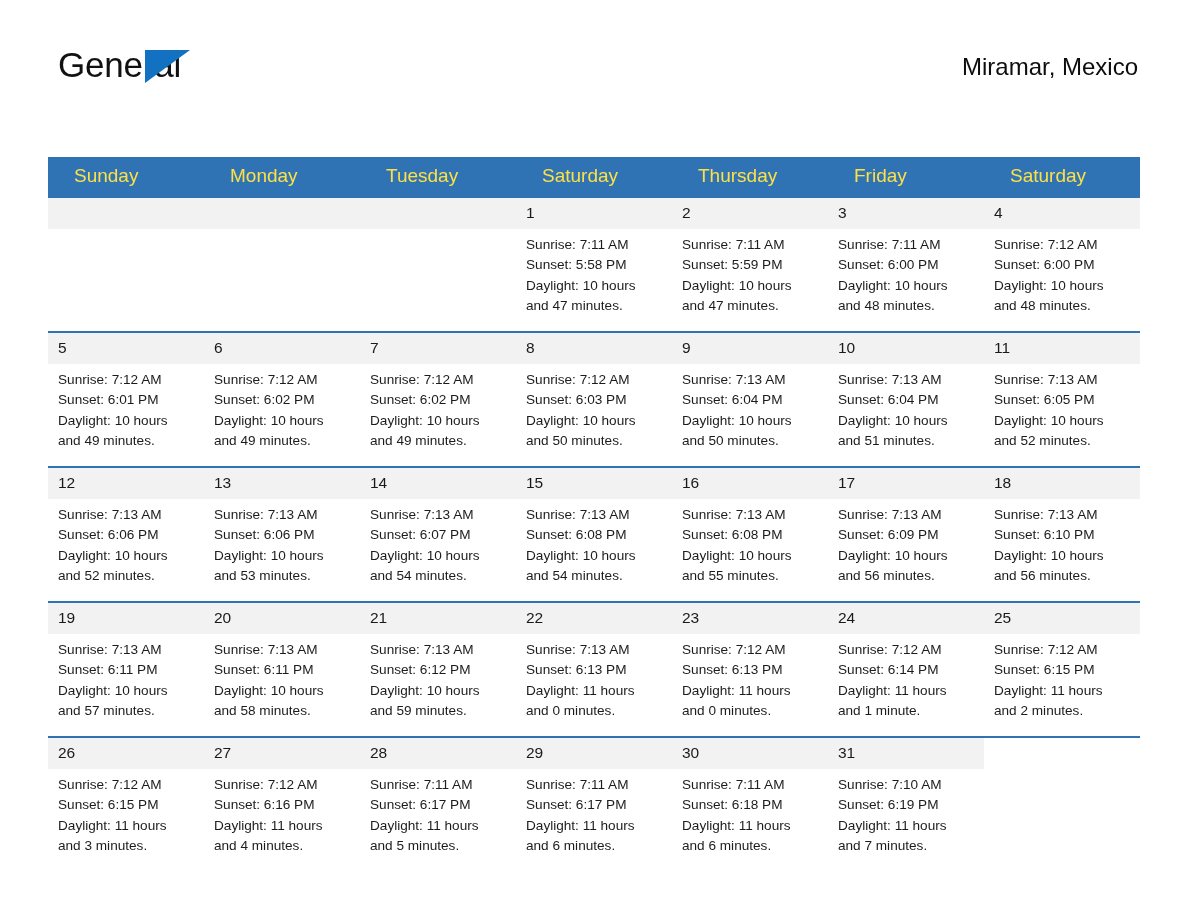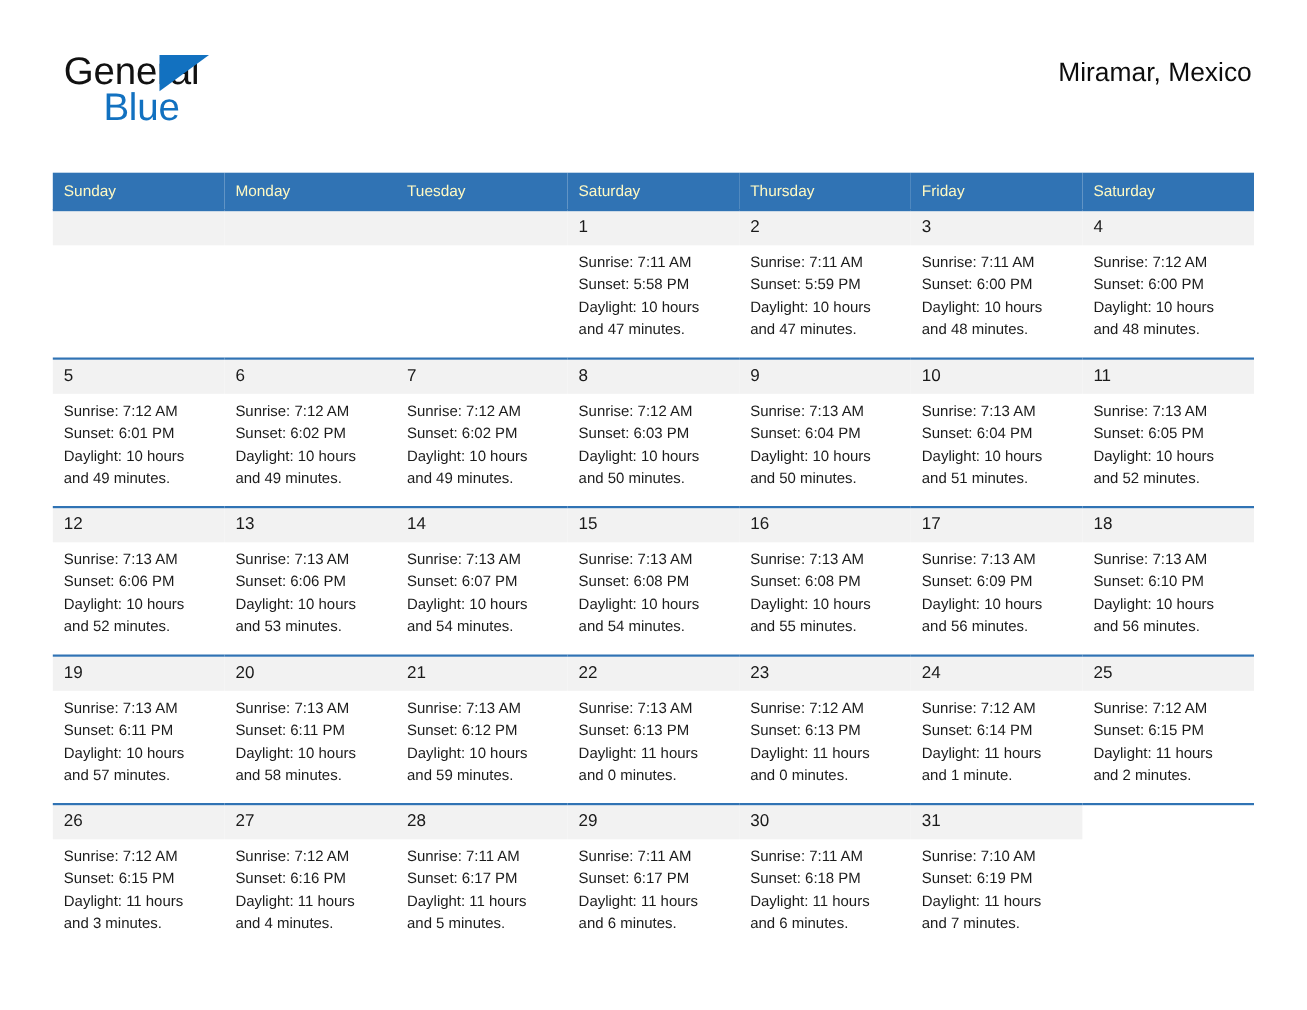--- a/index.html
+++ b/index.html
@@ -84,25 +84,25 @@
 
   
   .calendar {
     margin-top: 53px;
     width: 1092px;
     border-collapse: collapse;
     table-layout: fixed;
   }
   .calendar th {
     background: #3073b4;
-    color: #fef9c3;
-    font-size: 14px;
+    color: #fde047;
+    font-size: 19px;
     font-weight: 400;
     text-align: left;
-    padding: 8px 0 9px 10px;
+    padding: 8px 0 9px 26px;
     height: 30px;
     box-sizing: border-box;
   }
   .calendar td {
     vertical-align: top;
     padding: 0;
     width: 156px;
     height: 135px;
     box-sizing: border-box;
   }
@@ -138,21 +138,20 @@
 </head>
 <body>
 
 <div class="page">
 
   <div class="header">
 
     <div class="brand">
       <span class="brand-general">General</span>
       <span class="brand-flag"></span>
-      <span class="brand-blue">Blue</span>
     </div>
 
     <div class="title-block">
       <div class="cal-subtitle">Miramar, Mexico</div>
     </div>
 
   </div>
 
   <table class="calendar">
     <thead>

